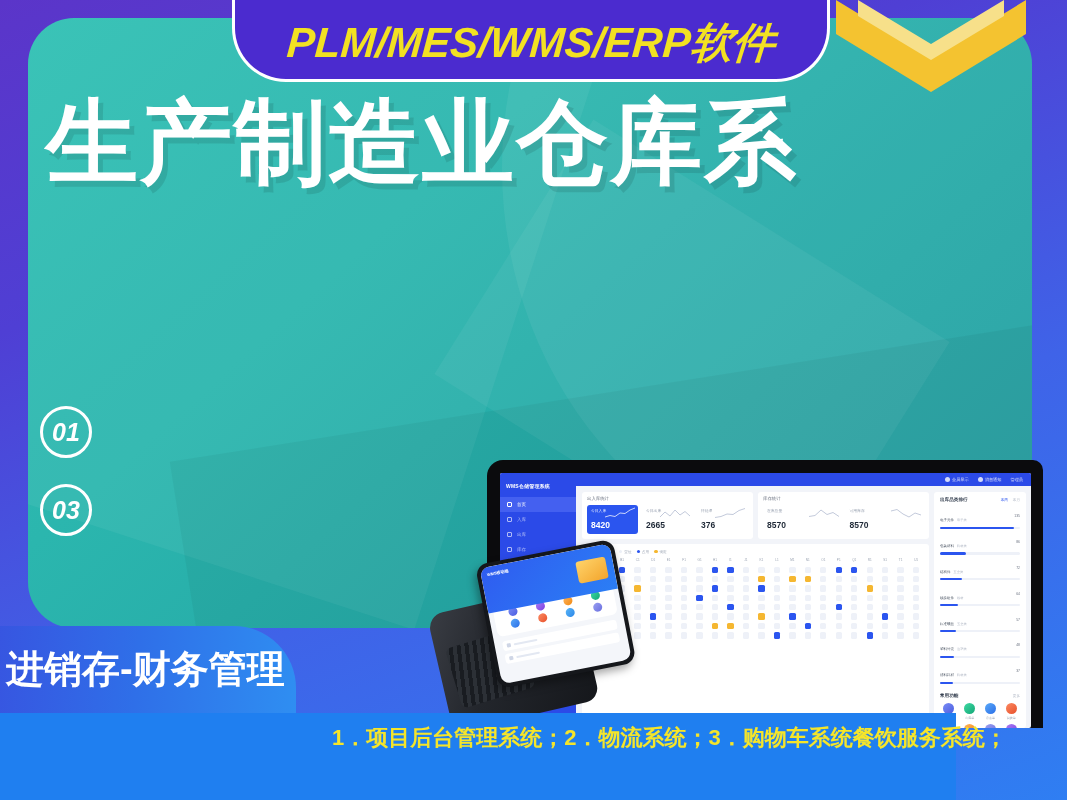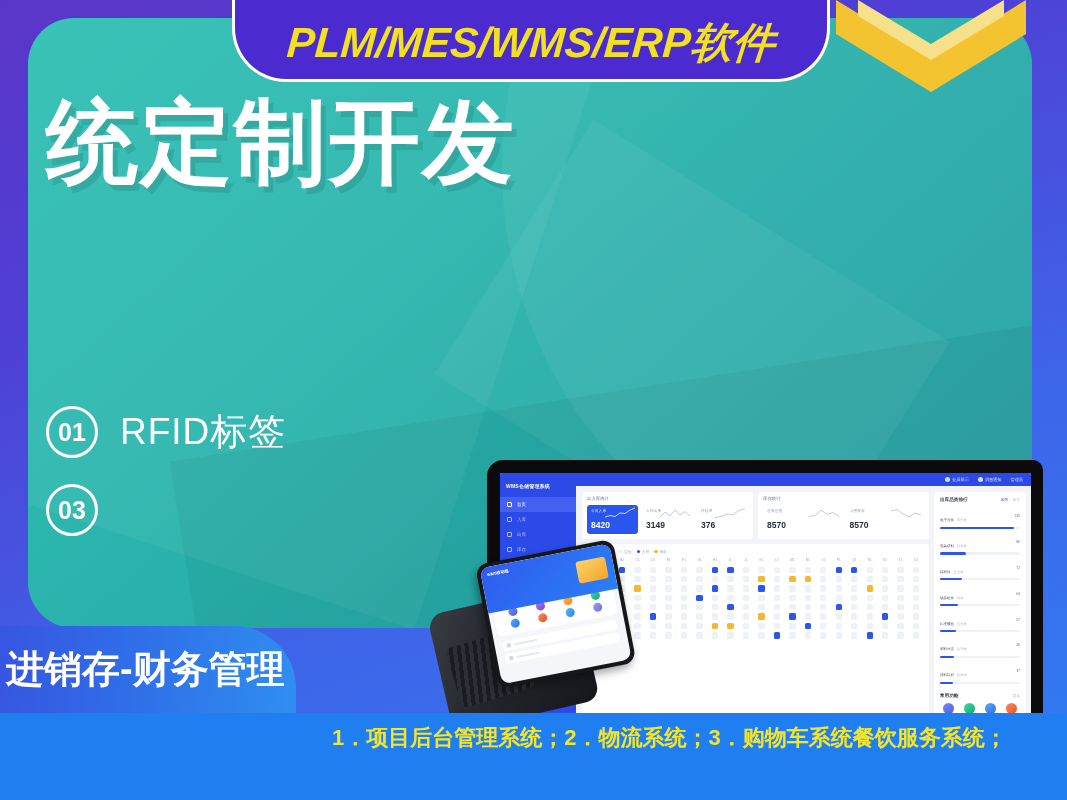--- a/index.html
+++ b/index.html
@@ -94,22 +94,23 @@
     line-height: 1.28;
     letter-spacing: 2px;
     text-shadow: 5px 6px 0 rgba(0,0,0,0.10);
     white-space: nowrap;
   }
   .headline .l2 { display:block; }
 
   
   .feature-list {
     position: absolute;
-    left: 46px; top: 406px;
+    left: 40px; top: 406px;
     z-index: 6;
+    font-style: italic;
   }
   .feature-row {
     display: flex; align-items: center;
     margin-bottom: 26px;
     height: 52px;
   }
   .feature-num {
     width: 52px; height: 52px;
     border: 3px solid #ffffff;
     border-radius: 50%;
@@ -148,21 +149,21 @@
     font-size: 38px; font-weight: bold;
     margin-top: 18px;
     letter-spacing: 0px;
     white-space: nowrap;
   }
 
   
   .bottom-banner {
     position: absolute;
     left: 0; top: 713px;
-    width: 1067px; height: 87px;
+    width: 956px; height: 87px;
     background: #1f7ff0;
     z-index: 9;
     padding: 9px 12px 0 332px;
   }
   .banner-line {
     color: #f5e52a;
     font-size: 22px;
     font-weight: bold;
     line-height: 1.45;
     white-space: nowrap;
@@ -403,27 +404,26 @@
       <path d="M0 0 L95 58 L190 0 L190 34 L95 92 L0 34 Z" fill="#f4c330"></path>
       <path d="M22 0 L95 44 L168 0 L168 16 L95 60 L22 16 Z" fill="#f7e08a"></path>
     </svg>
   </div>
 
   <div class="top-badge">
     <span class="top-badge-text">PLM/MES/WMS/ERP软件</span>
   </div>
 
   <div class="headline">
-    <span class="l2">统定制开发</span>
+    <span>生产制造业仓库系</span>
   </div>
 
   <div class="feature-list">
     <div class="feature-row">
       <div class="feature-num">01</div>
-      <div class="feature-label">RFID标签</div>
     </div>
     <div class="feature-row">
       <div class="feature-num">03</div>
     </div>
   </div>
 
   <div class="monitor">
     <div class="screen">
 
       <div class="dash-nav">
@@ -485,21 +485,21 @@
                       <polyline points="0,20 10,17 20,19 30,12 40,13 50,6 60,2" fill="none" stroke="rgba(255,255,255,.75)" stroke-width="2"></polyline>
                     </svg>
                     <div class="kpi-label">今日入库</div>
                     <div class="kpi-value">8420</div>
                   </div>
                   <div class="kpi-item">
                     <svg class="kpi-spark" viewBox="0 0 60 24" preserveAspectRatio="none">
                       <polyline points="0,20 10,10 20,18 30,6 40,16 50,9 60,18" fill="none" stroke="#c3cadb" stroke-width="2"></polyline>
                     </svg>
                     <div class="kpi-label">今日出库</div>
-                    <div class="kpi-value">3149</div>
+                    <div class="kpi-value">2665</div>
                   </div>
                   <div class="kpi-item">
                     <svg class="kpi-spark" viewBox="0 0 60 24" preserveAspectRatio="none">
                       <polyline points="0,21 12,19 24,14 36,15 48,7 60,3" fill="none" stroke="#c3cadb" stroke-width="2"></polyline>
                     </svg>
                     <div class="kpi-label">待处理</div>
                     <div class="kpi-value">376</div>
                   </div>
                 </div>
               </div>

